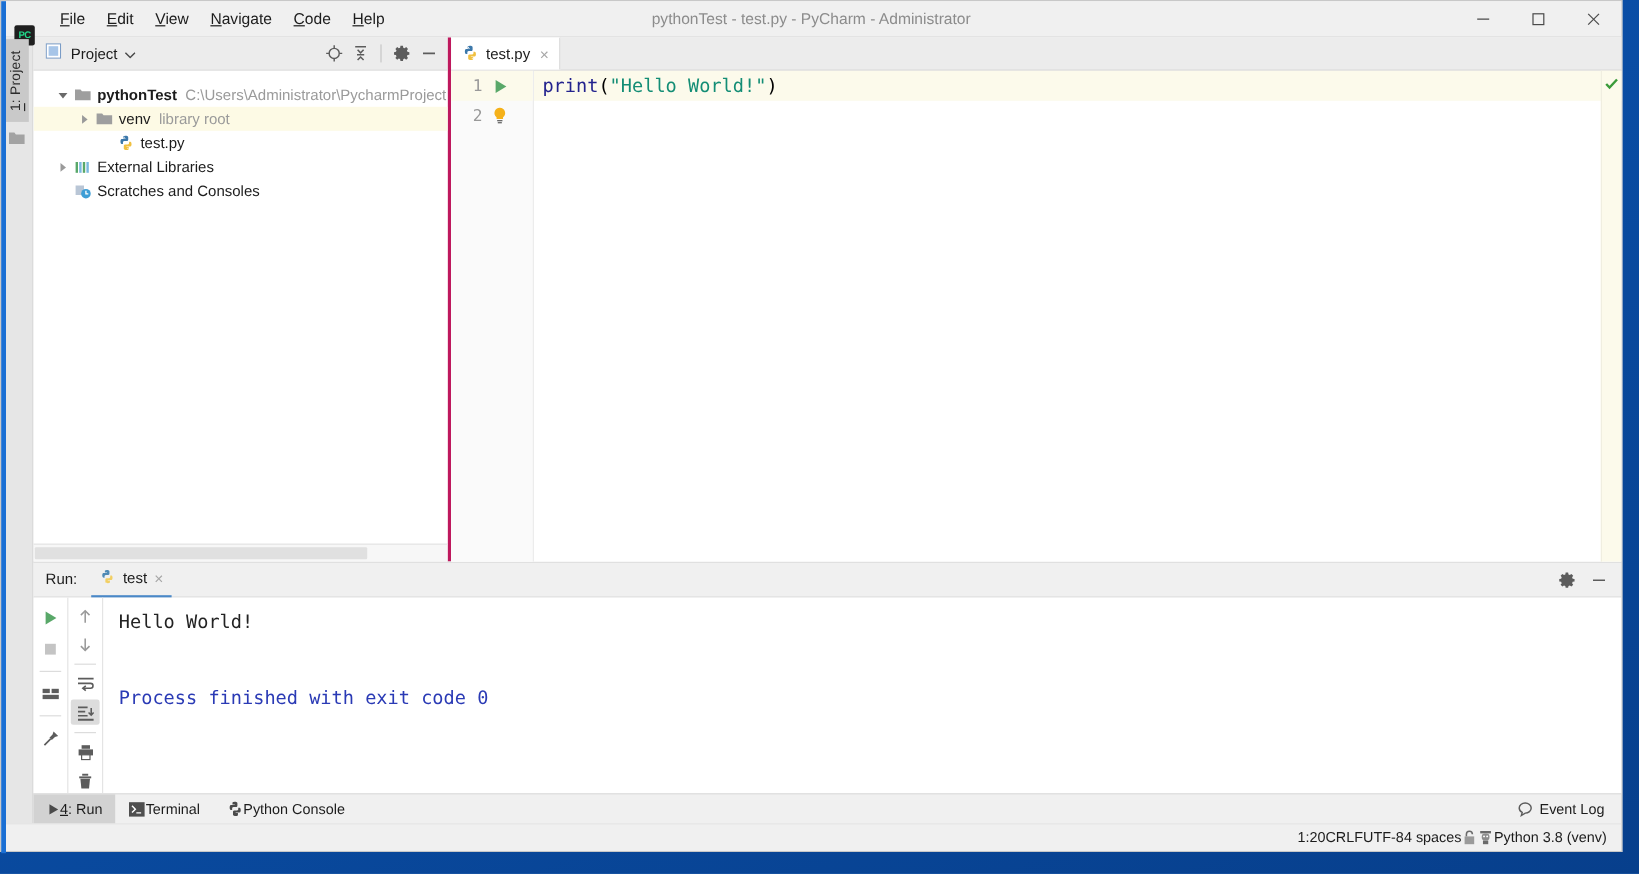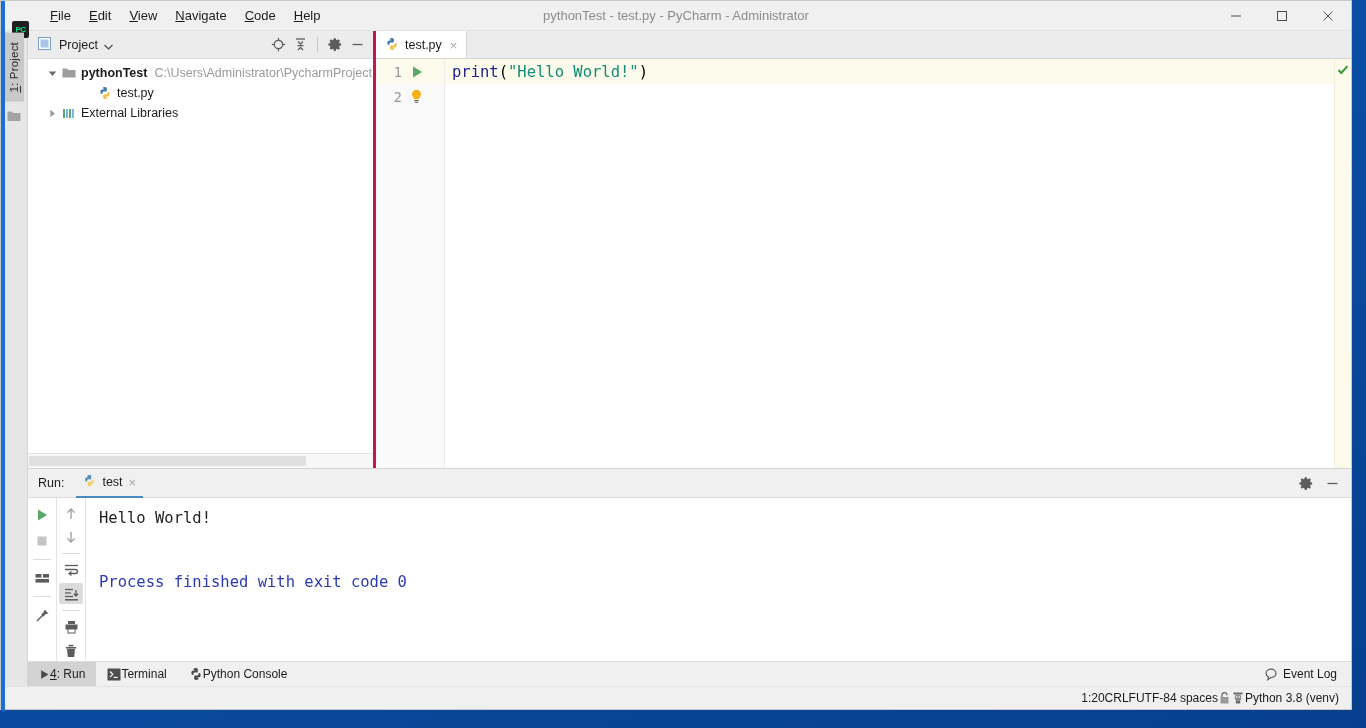--- a/index.html
+++ b/index.html
@@ -112,21 +112,21 @@
     display: flex; align-items: center;
     padding-left: 10px;
   }
   #projhdr .lbl { font-size: 12.5px; color: #1c1c1c; margin-left: 8px; }
   .hdr-icon { cursor: default; display: flex; align-items: center; justify-content: center; }
   #projtools { margin-left: auto; display: flex; align-items: center; gap: 2px; padding-right: 6px; }
   #projtools .sep { width: 1px; height: 15px; background: #c6c6c6; margin: 0 5px; }
 
   #tree {
     flex: 1; overflow: hidden; position: relative;
-    padding-top: 4px;
+    padding-top: 10px;
     background: #fff;
   }
   .trow {
     height: 20px; display: flex; align-items: center;
     font-size: 12.5px; color: #1c1c1c; white-space: nowrap;
     cursor: default; padding-right: 4px;
   }
   .trow.sel { background: #fdfae5; }
   .arrow { width: 16px; display: flex; align-items: center; justify-content: center; flex: 0 0 16px; }
   .ficon { width: 18px; display: flex; align-items: center; justify-content: center; flex: 0 0 18px; }
@@ -361,20 +361,34 @@
                   </svg>
                 </span>
                 <span class="ficon">
                   <svg width="14" height="12" viewBox="0 0 14 12">
                     <path d="M0.5 1.5 h4.6 l1.2 1.6 h7.2 v7.4 h-13 z" fill="#9e9e9e"></path>
                   </svg>
                 </span>
                 <span class="tname bold">pythonTest</span>
                 <span class="tsub">C:\Users\Administrator\PycharmProject</span>
               </div>
+              <div class="trow sel" style="padding-left: 34px;">
+                <span class="arrow">
+                  <svg width="9" height="9" viewBox="0 0 9 9">
+                    <path d="M2.4 0.8 L7 4.5 L2.4 8.2 Z" fill="#9a9a9a"></path>
+                  </svg>
+                </span>
+                <span class="ficon">
+                  <svg width="14" height="12" viewBox="0 0 14 12">
+                    <path d="M0.5 1.5 h4.6 l1.2 1.6 h7.2 v7.4 h-13 z" fill="#9e9e9e"></path>
+                  </svg>
+                </span>
+                <span class="tname">venv</span>
+                <span class="tsub">library root</span>
+              </div>
               <div class="trow" style="padding-left: 52px;">
                 <span class="arrow"></span>
                 <span class="ficon">
                   <svg width="14" height="14" viewBox="0 0 16 16">
                     <path d="M7.5 1.2c-2.2 0-2.1 1-2.1 1v1.7h2.2v.5H4.3s-1.6-.2-1.6 2.3c0 2.5 1.4 2.4 1.4 2.4h1V7.9s-.1-1.5 1.4-1.5h2.3s1.3 0 1.3-1.3V2.6s.2-1.4-2.6-1.4z" fill="#3c78aa"></path>
                     <path d="M8.5 14.8c2.2 0 2.1-1 2.1-1v-1.7H8.4v-.5h3.3s1.6.2 1.6-2.3c0-2.5-1.4-2.4-1.4-2.4h-1v1.2s.1 1.5-1.4 1.5H7.2s-1.3 0-1.3 1.3v2.5s-.2 1.4 2.6 1.4z" fill="#f0c040"></path>
                     <circle cx="6.2" cy="2.8" r="0.55" fill="#fff"></circle>
                     <circle cx="9.8" cy="13.2" r="0.55" fill="#fff"></circle>
                   </svg>
                 </span>
@@ -388,20 +402,31 @@
                 </span>
                 <span class="ficon">
                   <svg width="14" height="13" viewBox="0 0 14 13">
                     <rect x="1" y="2" width="2" height="9" fill="#59a869"></rect>
                     <rect x="4" y="2" width="2" height="9" fill="#7ab8df"></rect>
                     <rect x="7" y="2" width="2" height="9" fill="#59a869"></rect>
                     <rect x="10" y="2" width="2" height="9" fill="#7ab8df"></rect>
                   </svg>
                 </span>
                 <span class="tname">External Libraries</span>
+              </div>
+              <div class="trow" style="padding-left: 16px;">
+                <span class="arrow"></span>
+                <span class="ficon">
+                  <svg width="15" height="14" viewBox="0 0 15 14">
+                    <path d="M1 2.5 h7 v8 h-7 z" fill="#b9c6d6"></path>
+                    <circle cx="9.6" cy="9.4" r="4" fill="#3e9ed6"></circle>
+                    <path d="M9.6 6.9 v2.7 h2" fill="none" stroke="#fff" stroke-width="1.1"></path>
+                  </svg>
+                </span>
+                <span class="tname">Scratches and Consoles</span>
               </div>
             </div>
 
           <div id="projscroll">
             <div id="projthumb"></div>
           </div>
         </div>
 
         <div id="editorcol">
           <div id="tabsrow">

